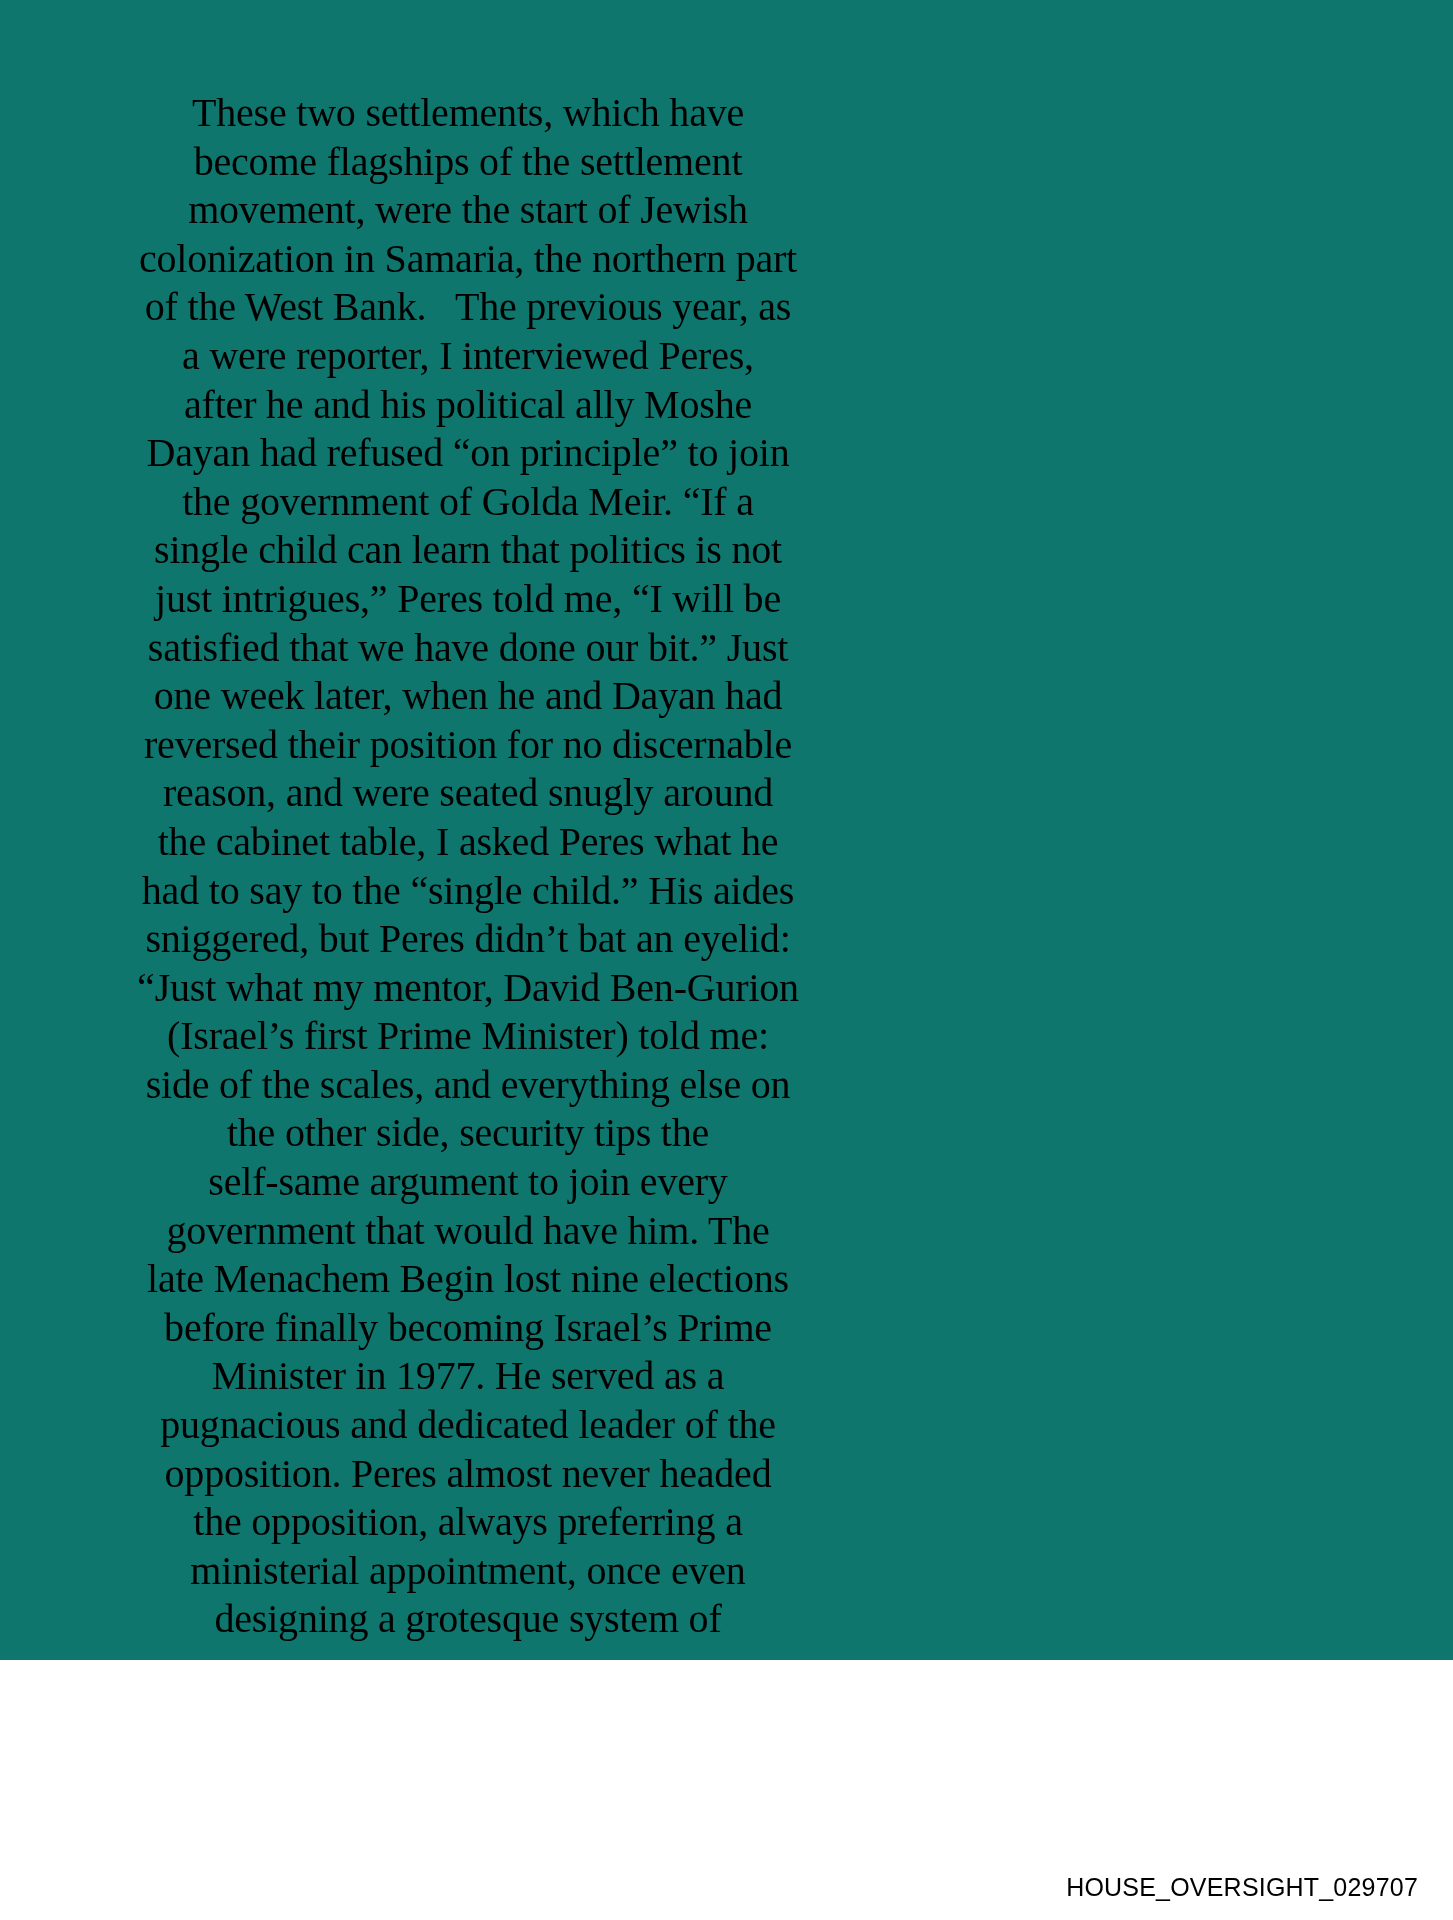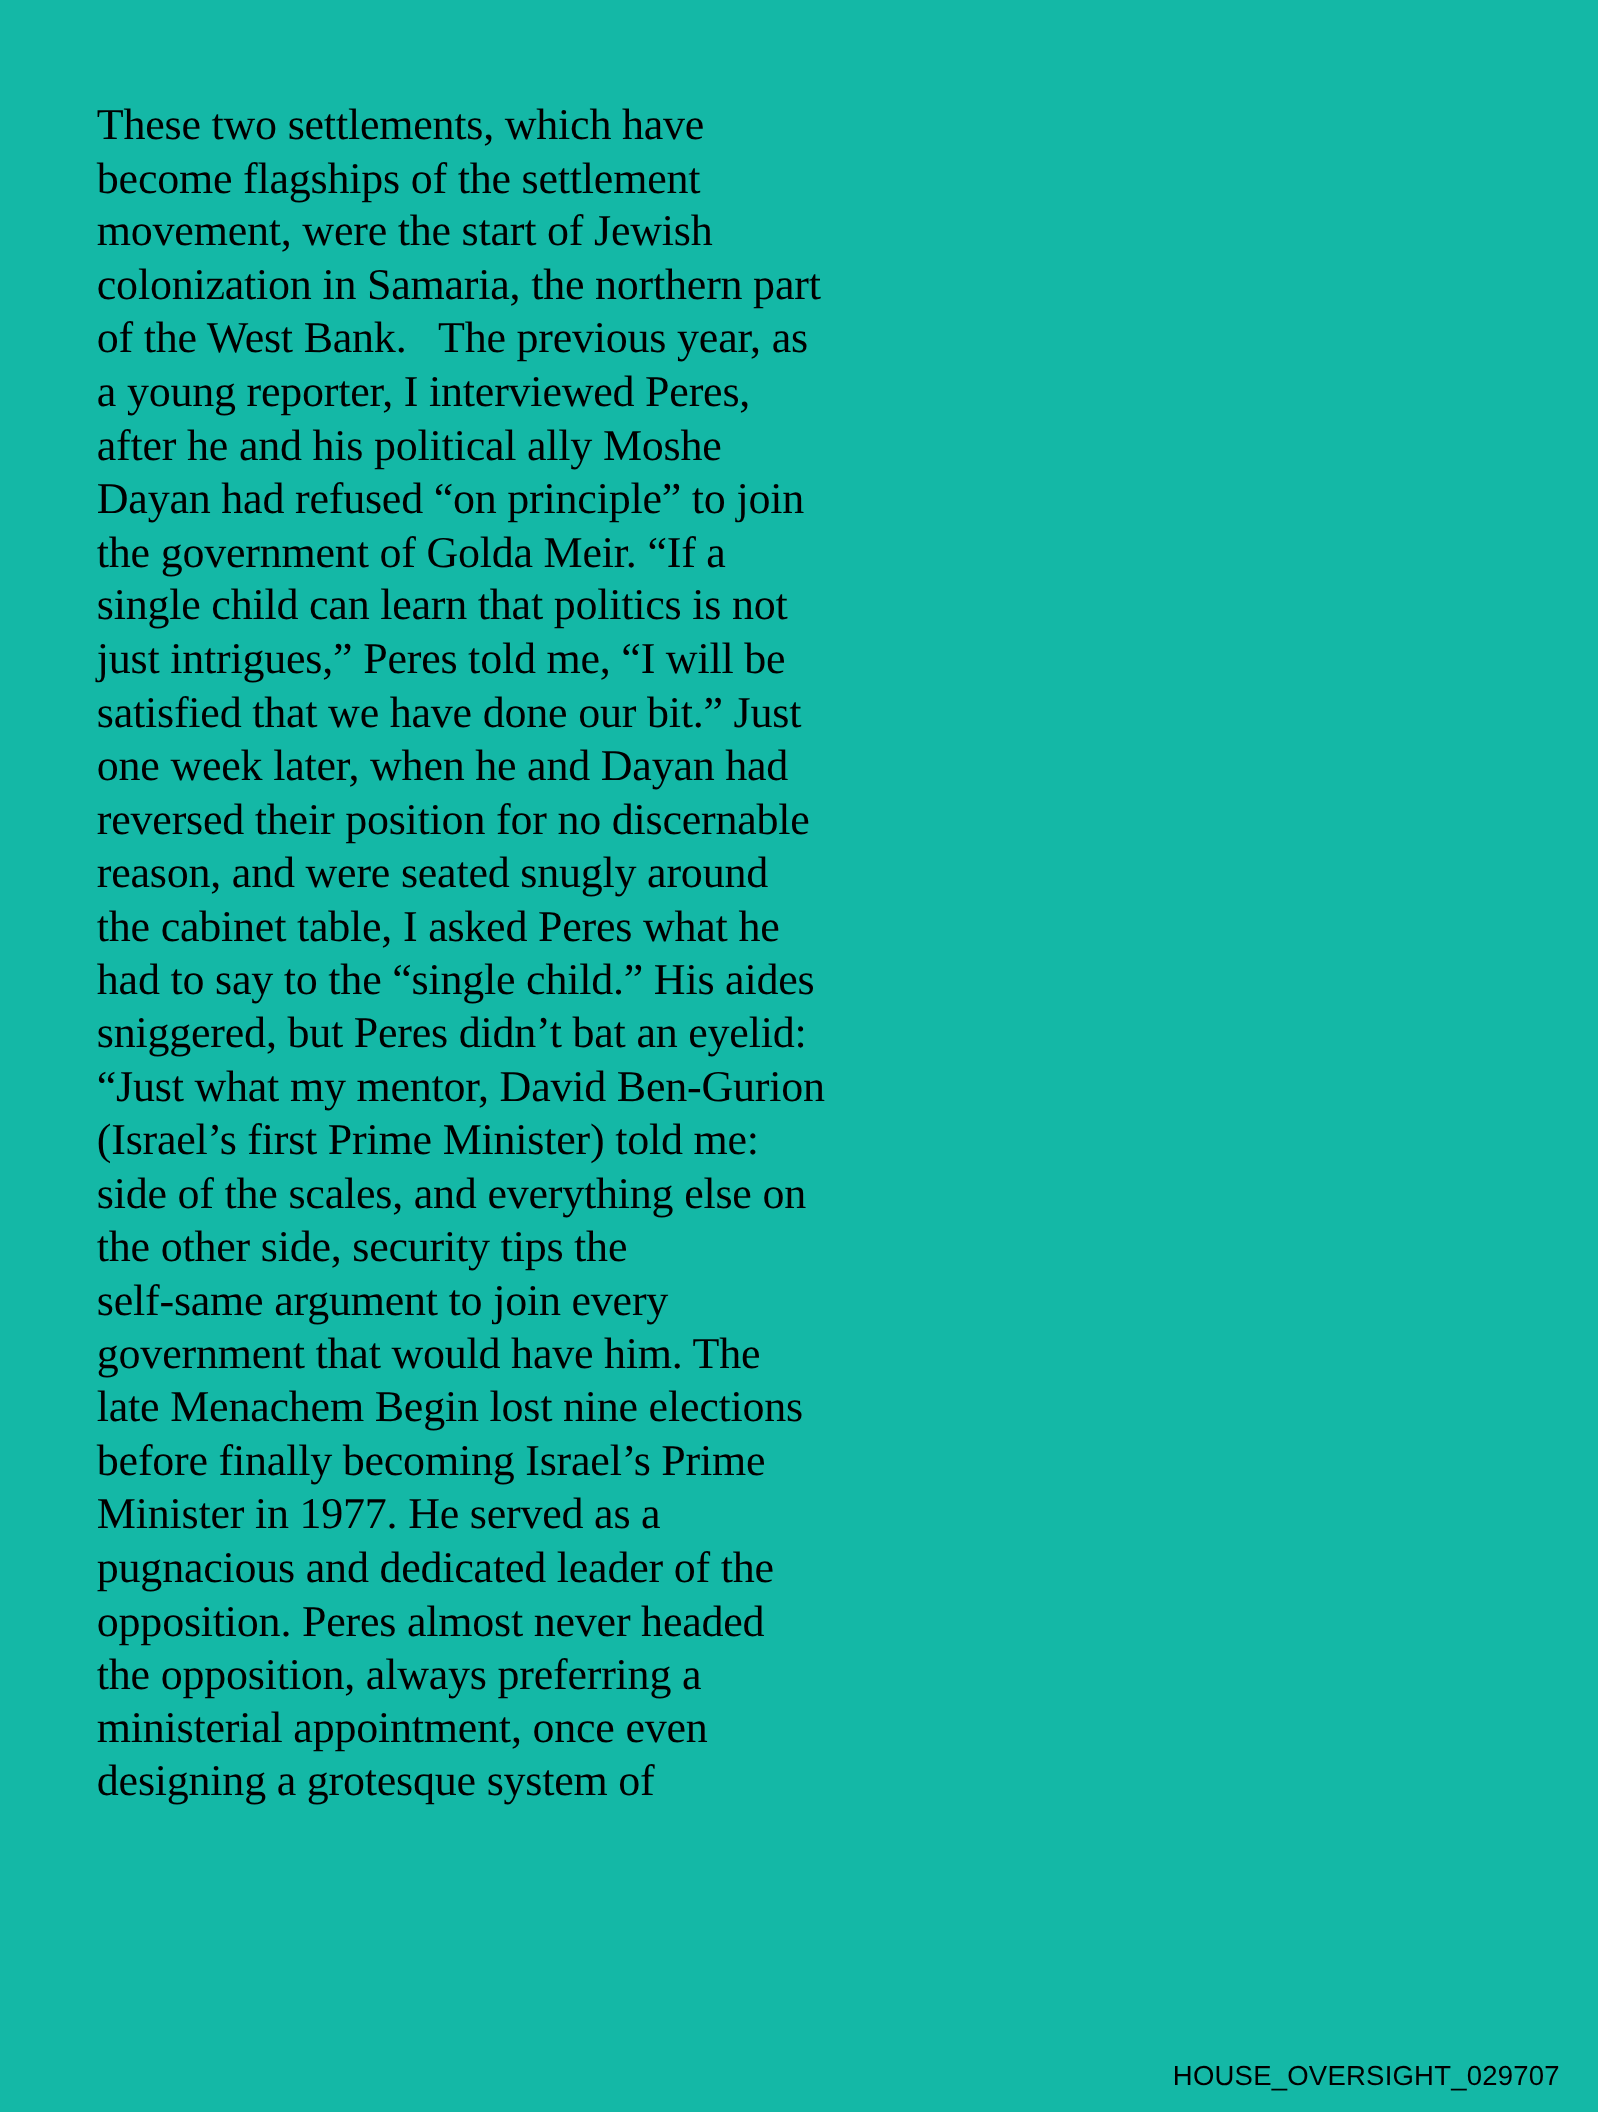--- a/index.html
+++ b/index.html
@@ -12,22 +12,23 @@
       height: 1920px;
       position: relative;
       overflow: hidden;
       color: #000000;
     }
     .page {
       position: absolute;
       left: 0;
       top: 0;
       width: 1453px;
-      height: 1920px;
-      background: #14b8a6;
+      height: 1660px;
+      background: #0f766e;
+      text-align: center;
     }
     .body-text {
       position: absolute;
       left: 88px;
       top: 89px;
       width: 760px;
       font-family: "Liberation Serif", "DejaVu Serif", serif;
       font-size: 40px;
       line-height: 48.6px;
       letter-spacing: -0.2px;
@@ -53,21 +54,21 @@
 </head>
 <body>
 
 <div class="page">
   <div class="body-text">
     <span class="line">These two settlements, which have</span>
     <span class="line">become flagships of the settlement</span>
     <span class="line">movement, were the start of Jewish</span>
     <span class="line">colonization in Samaria, the northern part</span>
     <span class="line">of the West Bank.   The previous year, as</span>
-    <span class="line">a young reporter, I interviewed Peres,</span>
+    <span class="line">a were reporter, I interviewed Peres,</span>
     <span class="line">after he and his political ally Moshe</span>
     <span class="line">Dayan had refused “on principle” to join</span>
     <span class="line">the government of Golda Meir. “If a</span>
     <span class="line">single child can learn that politics is not</span>
     <span class="line">just intrigues,” Peres told me, “I will be</span>
     <span class="line">satisfied that we have done our bit.” Just</span>
     <span class="line">one week later, when he and Dayan had</span>
     <span class="line">reversed their position for no discernable</span>
     <span class="line">reason, and were seated snugly around</span>
     <span class="line">the cabinet table, I asked Peres what he</span>

